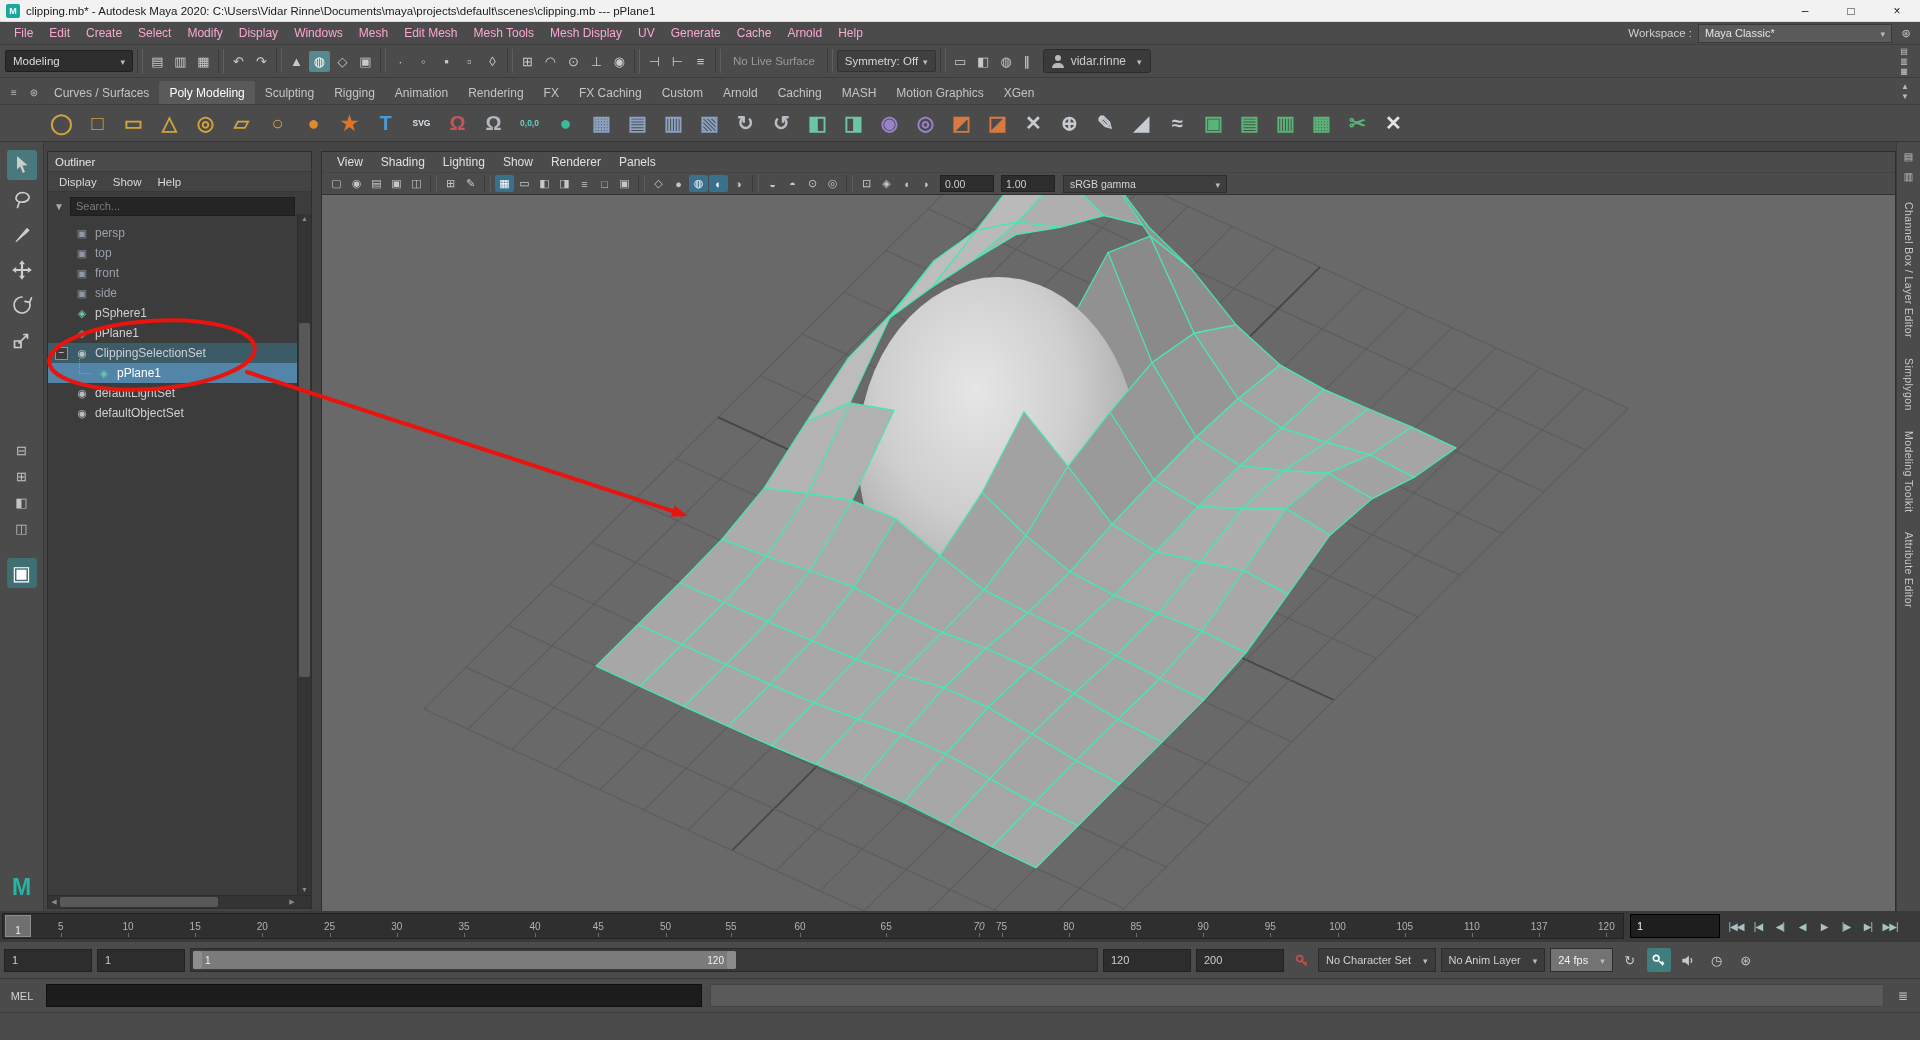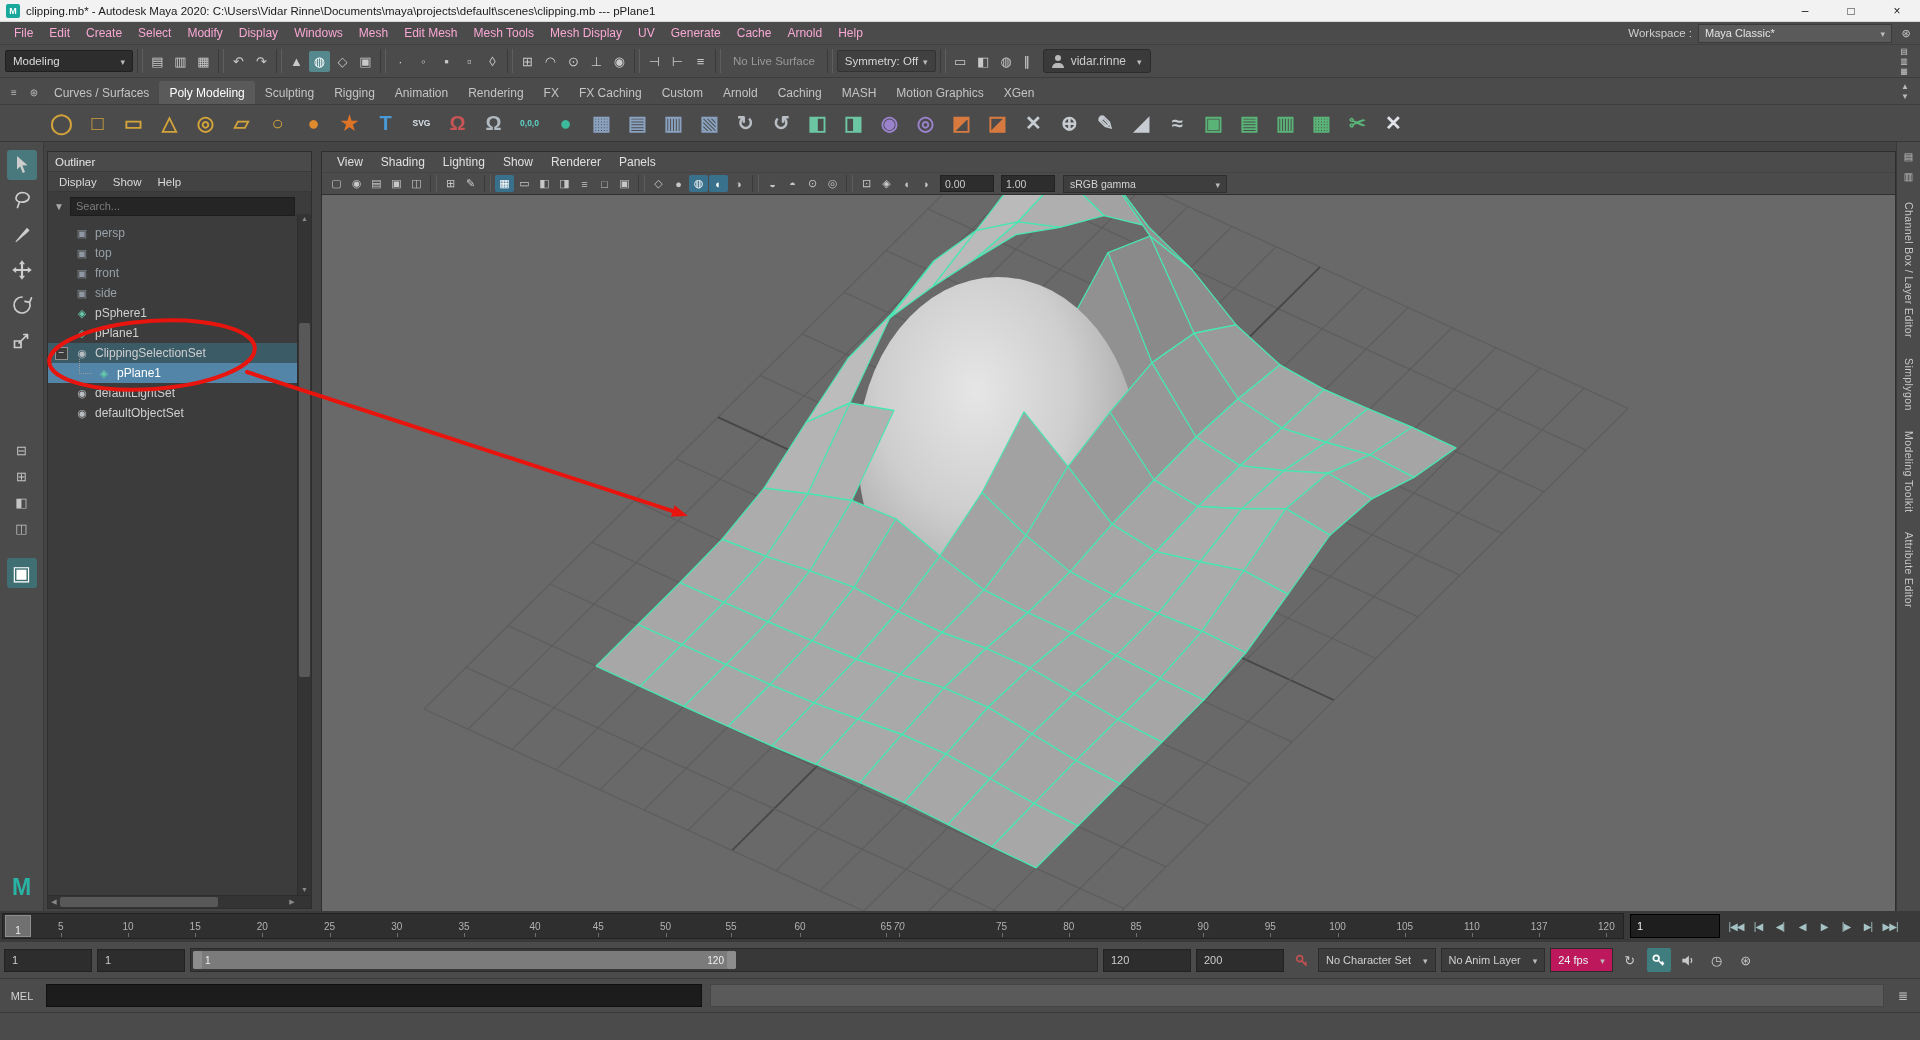--- a/index.html
+++ b/index.html
@@ -142,21 +142,21 @@
             gap:5px;padding:0 4px;box-sizing:border-box;border-top:1px solid #3a3a3a;border-bottom:1px solid #3a3a3a}
   .rb-field{width:88px;height:23px;background:#2d2d2d;border:1px solid #222;color:#ccc;font-size:11px;
             padding:0 7px;font-family:"Liberation Sans",sans-serif;outline:none;box-sizing:border-box}
   .rb-slider{width:908px;height:24px;background:#383838;border:1px solid #2a2a2a;position:relative;box-sizing:border-box}
   .rb-bar{position:absolute;left:2px;top:2px;bottom:2px;width:543px;background:#7b7b7b;border-radius:2px;
           display:flex;align-items:center;justify-content:space-between;padding:0 12px;font-size:10px;color:#efefef;box-sizing:border-box}
   .rb-bar::before,.rb-bar::after{content:"";position:absolute;top:0;bottom:0;width:9px;background:#8d8d8d;border-radius:2px}
   .rb-bar::before{left:0}.rb-bar::after{right:0}
   .rb-dd{height:24px;background:#3c3c3c;border:1px solid #2c2c2c;display:flex;align-items:center;gap:7px;
          padding:0 7px;font-size:11px;color:#d0d0d0;white-space:nowrap;box-sizing:border-box}
-  .rb-dd.fps{background:#be185d;color:#eaf4f5}
+  .rb-dd.fps{background:#737373;color:#eaf4f5}
   .rb-btn{width:24px;height:24px;display:flex;align-items:center;justify-content:center;color:#c9c9c9;font-size:13px;border-radius:2px}
   .rb-btn.autokey{background:#3f7d7f}
   .rb-btn svg{width:15px;height:15px}
   
   .cmdline{left:0;top:979px;width:1920px;height:33px;background:#4b4b4b;display:flex;align-items:center;
            gap:8px;padding:0 6px;box-sizing:border-box}
   .cmd-label{width:32px;text-align:center;font-size:11px;color:#d2d2d2}
   .cmd-input{width:656px;height:23px;background:#1c1c1c;border:1px solid #101010;outline:none;color:#ddd;
              font-family:"Liberation Mono",monospace;font-size:11px;padding:0 5px;box-sizing:border-box}
   .cmd-output{flex:1;height:23px;background:#5a5a5a;border:1px solid #454545;box-sizing:border-box}
@@ -903,21 +903,21 @@
       <div class="tick" style="left: 259.36px;">20</div>
       <div class="tick" style="left: 326.56px;">25</div>
       <div class="tick" style="left: 393.76px;">30</div>
       <div class="tick" style="left: 460.96px;">35</div>
       <div class="tick" style="left: 532px;">40</div>
       <div class="tick" style="left: 595.36px;">45</div>
       <div class="tick" style="left: 662.56px;">50</div>
       <div class="tick" style="left: 691px; margin-left: 24px;">55</div>
       <div class="tick" style="left: 796.96px;">60</div>
       <div class="tick" style="left: 864.16px; margin-left: 6px;">65</div>
-      <div class="tick" style="left: 896px; font-style: italic;">70</div>
+      <div class="tick" style="left: 976px; font-style: italic;">70</div>
       <div class="tick" style="left: 998.56px;">75</div>
       <div class="tick" style="left: 1065.76px;">80</div>
       <div class="tick" style="left: 1132.96px;">85</div>
       <div class="tick" style="left: 1200.16px;">90</div>
       <div class="tick" style="left: 1267.36px;">95</div>
       <div class="tick" style="left: 1334.56px; text-align: right;">100</div>
       <div class="tick" style="left: 1401.76px;">105</div>
       <div class="tick" style="left: 1468.96px;">110</div>
       <div class="tick" style="left: 1536.16px;">137</div>
       <div class="tick" style="left: 1603.36px;">120</div>

